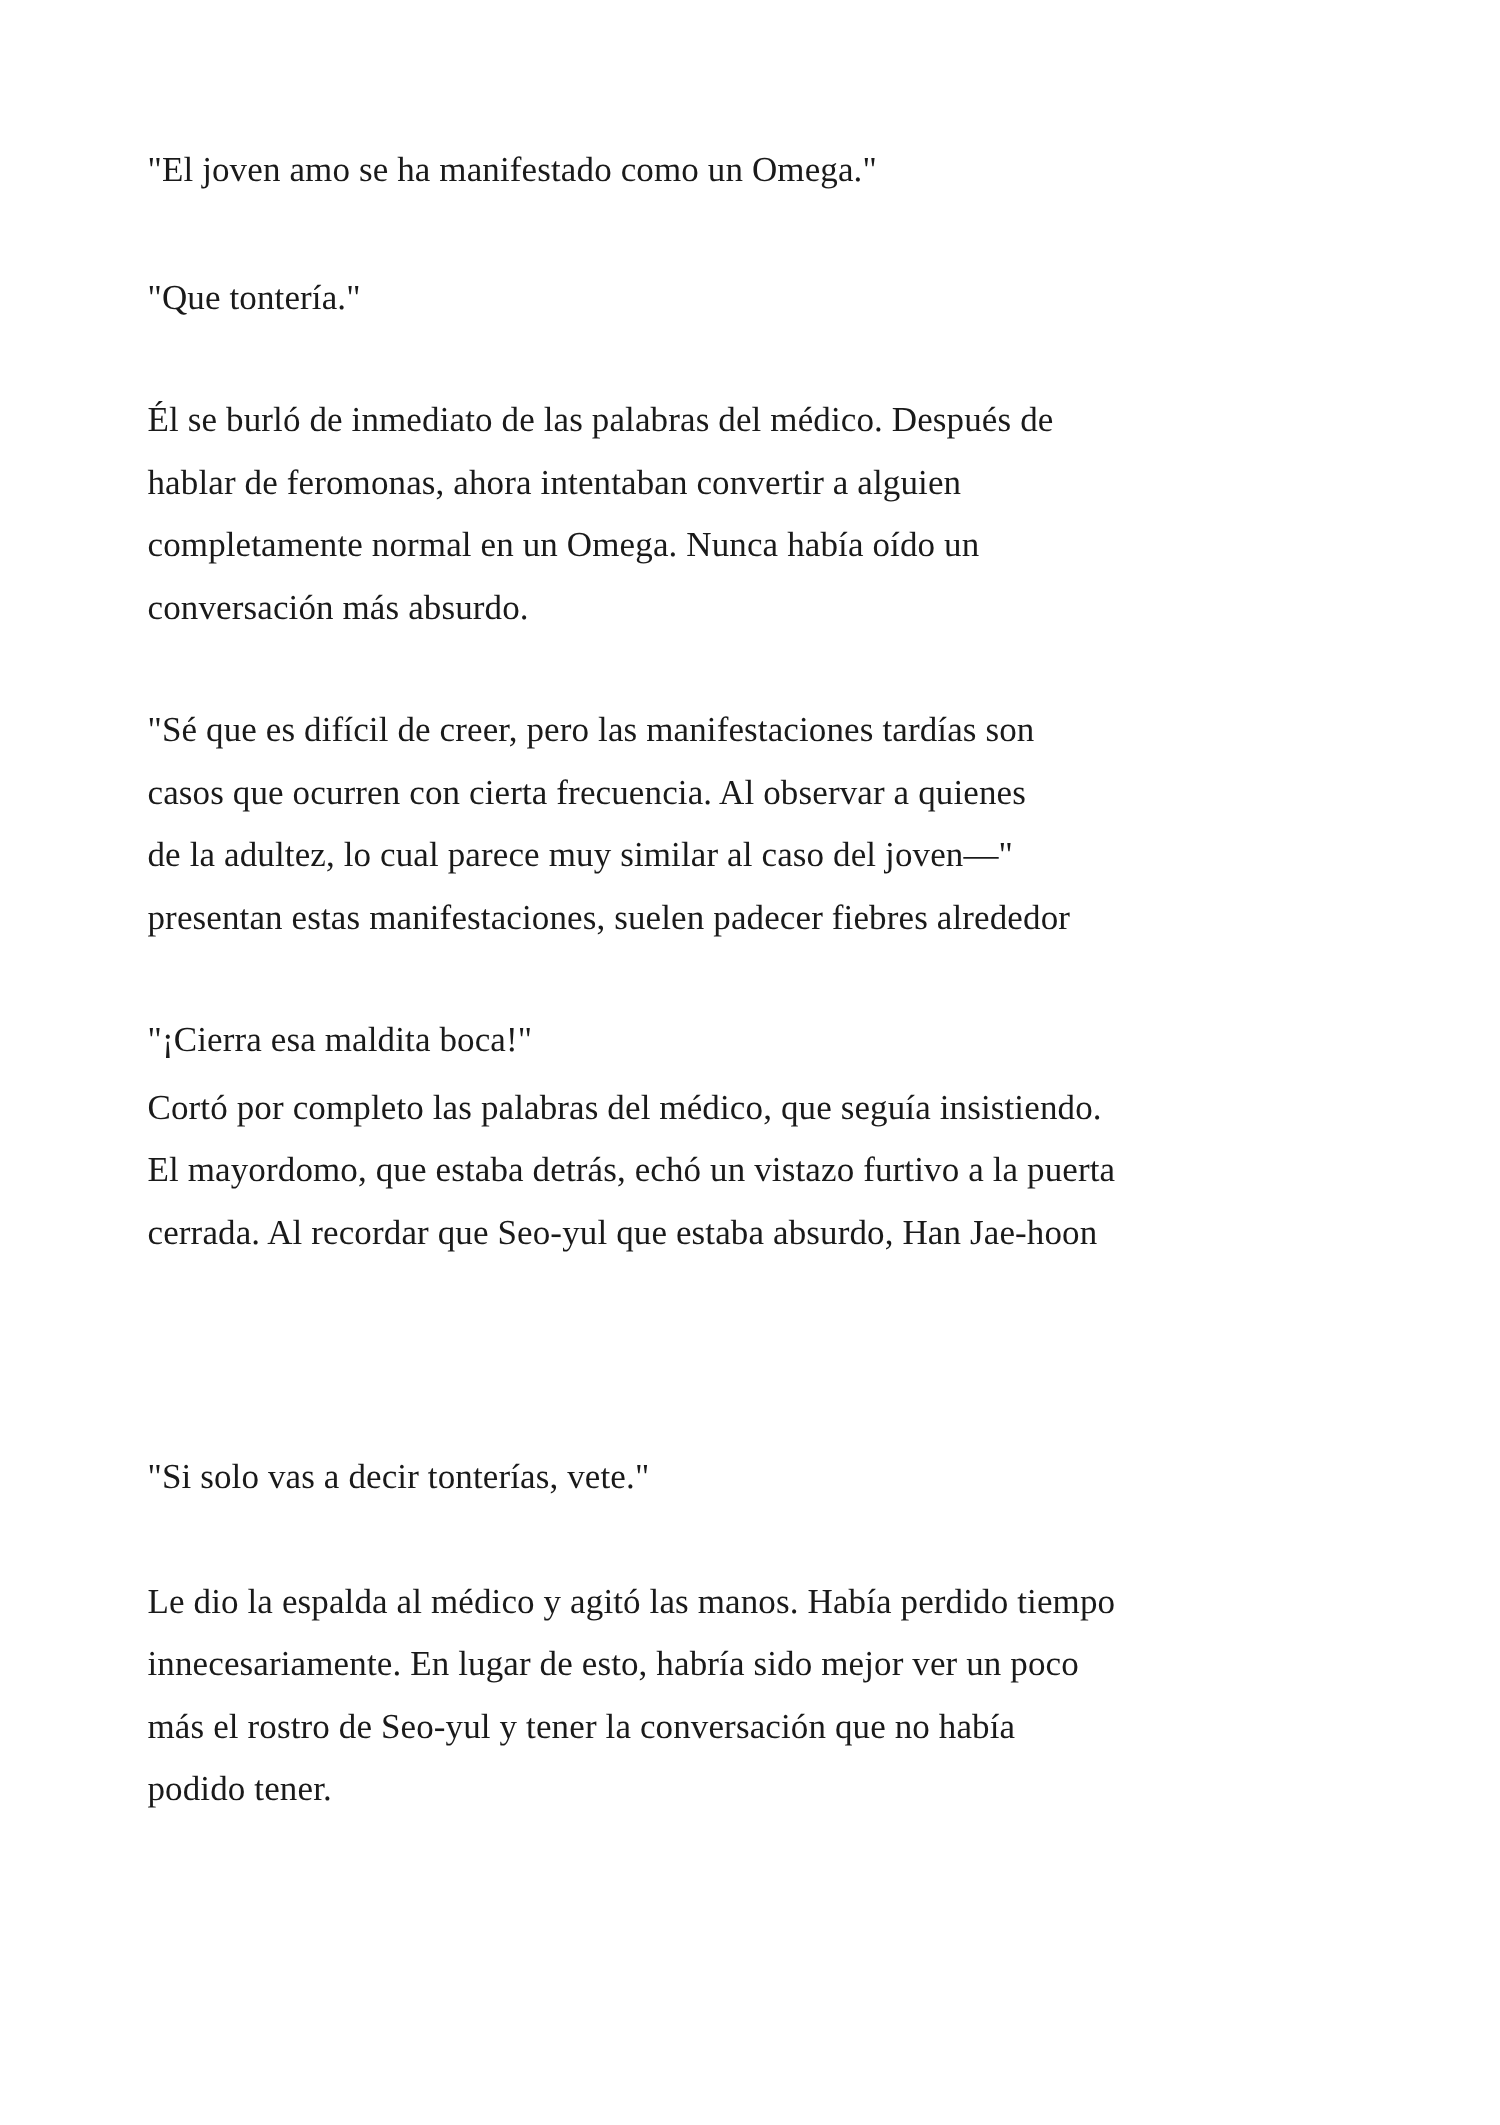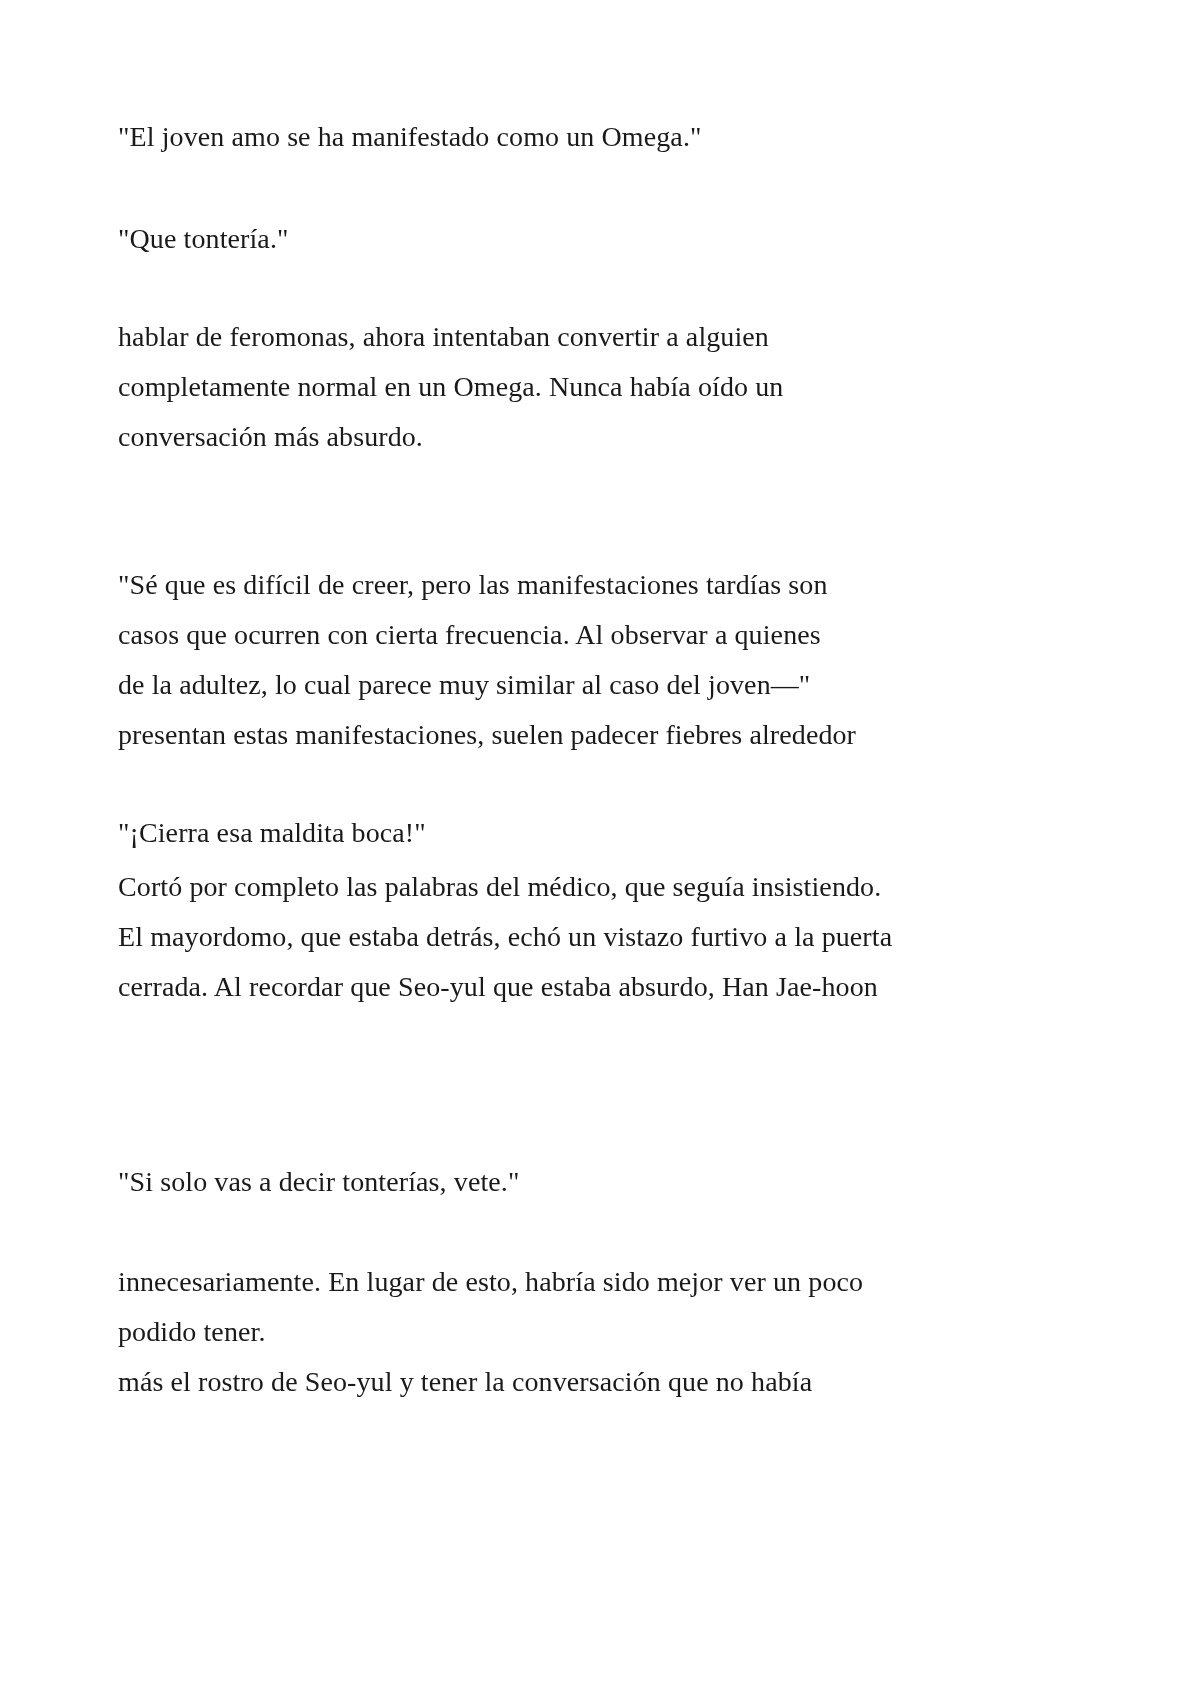--- a/index.html
+++ b/index.html
@@ -22,20 +22,21 @@
 
   <div class="para" style="top:112px">
     <span class="line">"El joven amo se ha manifestado como un Omega."</span>
   </div>
 
   <div class="para" style="top:214px">
     <span class="line">"Que tontería."</span>
   </div>
 
   <div class="para" style="top:312px">
+    <span class="line">Él se burló de inmediato de las palabras del médico. Después de</span>
     <span class="line">hablar de feromonas, ahora intentaban convertir a alguien</span>
     <span class="line">completamente normal en un Omega. Nunca había oído un</span>
     <span class="line">conversación más absurdo.</span>
   </div>
 
   <div class="para" style="top:560px">
     <span class="line">"Sé que es difícil de creer, pero las manifestaciones tardías son</span>
     <span class="line">casos que ocurren con cierta frecuencia. Al observar a quienes</span>
     <span class="line">de la adultez, lo cual parece muy similar al caso del joven—"</span>
     <span class="line">presentan estas manifestaciones, suelen padecer fiebres alrededor</span>
@@ -49,18 +50,19 @@
     <span class="line">Cortó por completo las palabras del médico, que seguía insistiendo.</span>
     <span class="line">El mayordomo, que estaba detrás, echó un vistazo furtivo a la puerta</span>
     <span class="line">cerrada. Al recordar que Seo-yul que estaba absurdo, Han Jae-hoon</span>
   </div>
 
   <div class="para" style="top:1157px">
     <span class="line">"Si solo vas a decir tonterías, vete."</span>
   </div>
 
   <div class="para" style="top:1257px">
+    <span class="line">Le dio la espalda al médico y agitó las manos. Había perdido tiempo</span>
     <span class="line">innecesariamente. En lugar de esto, habría sido mejor ver un poco</span>
+    <span class="line">más el rostro de Seo-yul y tener la conversación que no había</span>
     <span class="line">podido tener.</span>
-    <span class="line">más el rostro de Seo-yul y tener la conversación que no había</span>
   </div>
 
 </div>
 
 </body></html>

